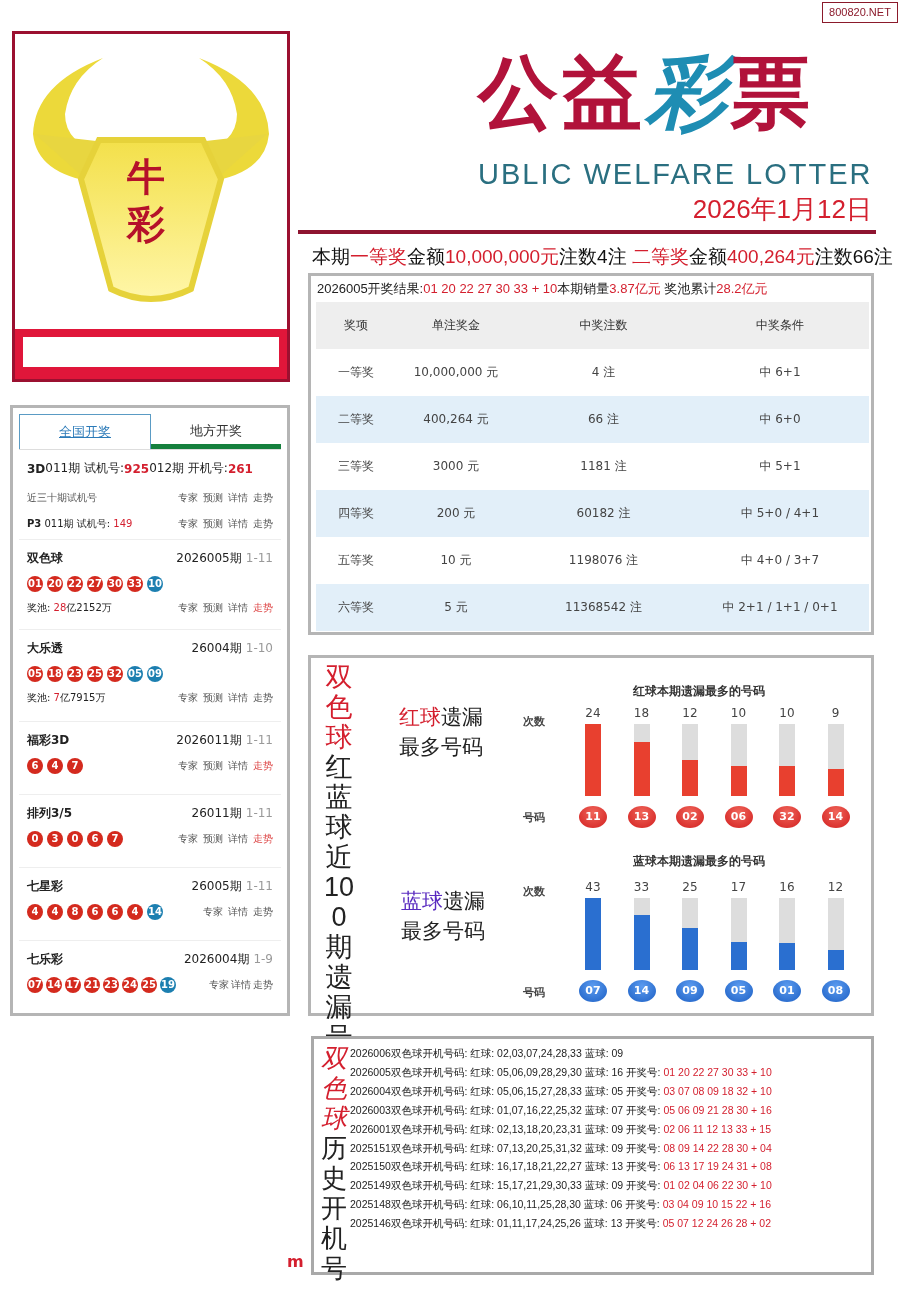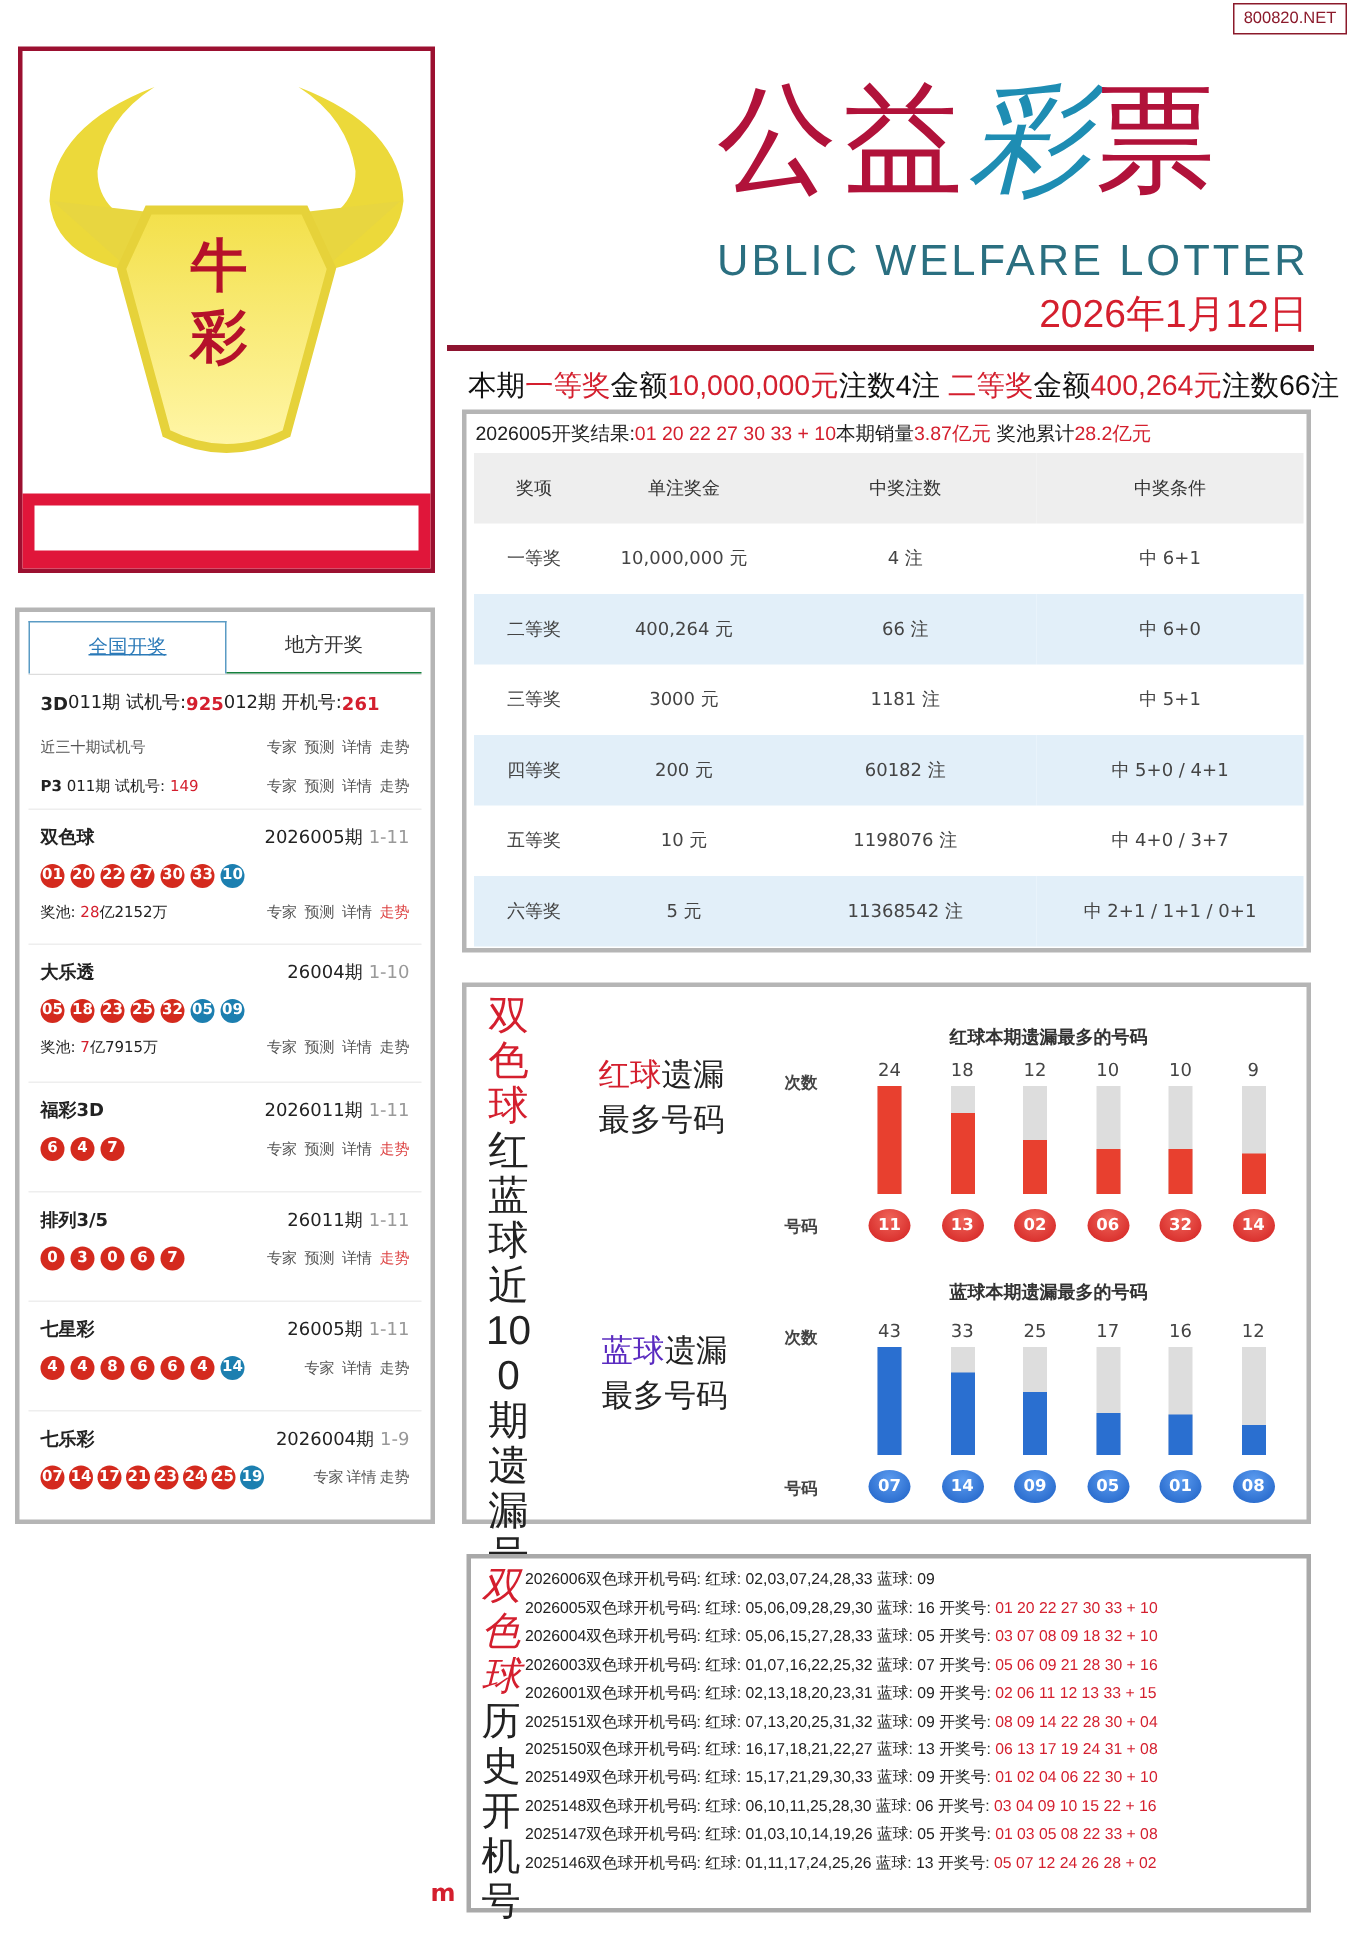--- a/index.html
+++ b/index.html
@@ -2,38 +2,38 @@
 <html><head>
 <meta charset="utf-8">
 <style>
 *{box-sizing:border-box;margin:0;padding:0}
 body{width:900px;height:1298px;background:#fff;position:relative;font-family:"DejaVu Sans","Liberation Sans",sans-serif;overflow:hidden;color:#222}
 .abs{position:absolute}
 .watermark{left:822px;top:2px;width:76px;height:21px;border:1px solid #8b1a2b;color:#8b1a2b;font-size:11px;font-family:"Liberation Sans",sans-serif;text-align:center;line-height:19px;background:#fff}
 .logo-box{left:12px;top:31px;width:278px;height:351px;border:3px solid #9b1030;background:#fff}
 .logo-strip{position:absolute;left:0;bottom:0;width:100%;height:50px;background:#e0163a;padding:8px 8px 12px}
 .logo-strip div{background:#fff;width:100%;height:100%}
-.title-cn{left:478px;top:40px;height:100px;font-family:"DejaVu Serif",serif;font-weight:normal;font-size:80px;color:#b1123a;letter-spacing:4px;white-space:nowrap}
+.title-cn{left:478px;top:40px;height:100px;font-family:"DejaVu Serif",serif;font-weight:bold;font-size:80px;color:#b1123a;letter-spacing:4px;white-space:nowrap}
 .title-cn .cai{color:#1e8db3;font-style:italic}
 .title-en{left:478px;top:158px;width:392px;font-family:"Liberation Sans",sans-serif;font-size:29px;color:#2a6f80;letter-spacing:2px;white-space:nowrap;overflow:hidden}
 .date{right:28px;top:192px;font-size:26px;color:#d41f2e;font-family:"Liberation Sans",sans-serif}
 .rule{left:298px;top:230px;width:578px;height:4px;background:#8e1430}
 .summary{left:312px;top:244px;font-size:19px;font-family:"Liberation Sans",sans-serif;color:#111;white-space:nowrap}
 .red{color:#d41f2e}
 .prize-panel{left:308px;top:273px;width:566px;height:362px;border:3px solid #b5b5b5;background:#fff}
 .prize-head{font-size:13px;padding:4px 6px;white-space:nowrap;font-family:"Liberation Sans",sans-serif}
 .prize-table{width:553px;margin-left:5px;border-collapse:collapse;font-size:12px;color:#444}
 .prize-table th{background:#eee;height:47px;font-weight:normal;font-size:12px;color:#333}
 .prize-table td{height:47px;text-align:center}
 .prize-table tr.alt td{background:#e2eff9}
 .left-panel{left:10px;top:405px;width:280px;height:611px;border:3px solid #b5b5b5;background:#fff;padding:6px 6px 0}
 .tabs{display:flex;height:36px;border-bottom:1px solid #ddd}
 .tab{flex:1;text-align:center;font-size:13px;line-height:34px}
 .tab.active{border:1px solid #5a9bc4;border-bottom:none;color:#2b7ab8;text-decoration:underline;background:#fff}
-.tab.inactive{border-bottom:1px solid #15803d;color:#333}
+.tab.inactive{border-bottom:5px solid #15803d;color:#333}
 .row{display:flex;justify-content:space-between;align-items:center;font-size:11px;padding:0 8px}
 .section{border-bottom:1px solid #eee}
 .gname{font-weight:bold;font-size:12px}
 .period{font-size:12px}
 .range{color:#999;margin-left:4px}
 .links span{margin-left:5px;color:#555;font-size:10px}
 .links span.hot{color:#d44}
 .balls{display:flex;gap:4px}
 .ball{width:16px;height:16px;border-radius:50%;background:#d42a1e;color:#fff;font-size:10px;text-align:center;line-height:16px;font-weight:bold}
 .ball.blue{background:#1c7fb0}
@@ -401,18 +401,17 @@
   <div class="hist-list" id="hist-list">
       <div><span>2026006</span><span>双色球开机号码: 红球: </span><span>02,03,07,24,28,33</span><span> 蓝球: </span><span>09</span><span></span><span style="color: rgb(212, 31, 46);"></span></div>
       <div><span>2026005</span><span>双色球开机号码: 红球: </span><span>05,06,09,28,29,30</span><span> 蓝球: </span><span>16</span><span> 开奖号: </span><span style="color: rgb(212, 31, 46);">01 20 22 27 30 33 + 10</span></div>
       <div><span>2026004</span><span>双色球开机号码: 红球: </span><span>05,06,15,27,28,33</span><span> 蓝球: </span><span>05</span><span> 开奖号: </span><span style="color: rgb(212, 31, 46);">03 07 08 09 18 32 + 10</span></div>
       <div><span>2026003</span><span>双色球开机号码: 红球: </span><span>01,07,16,22,25,32</span><span> 蓝球: </span><span>07</span><span> 开奖号: </span><span style="color: rgb(212, 31, 46);">05 06 09 21 28 30 + 16</span></div>
       <div><span>2026001</span><span>双色球开机号码: 红球: </span><span>02,13,18,20,23,31</span><span> 蓝球: </span><span>09</span><span> 开奖号: </span><span style="color: rgb(212, 31, 46);">02 06 11 12 13 33 + 15</span></div>
       <div><span>2025151</span><span>双色球开机号码: 红球: </span><span>07,13,20,25,31,32</span><span> 蓝球: </span><span>09</span><span> 开奖号: </span><span style="color: rgb(212, 31, 46);">08 09 14 22 28 30 + 04</span></div>
       <div><span>2025150</span><span>双色球开机号码: 红球: </span><span>16,17,18,21,22,27</span><span> 蓝球: </span><span>13</span><span> 开奖号: </span><span style="color: rgb(212, 31, 46);">06 13 17 19 24 31 + 08</span></div>
       <div><span>2025149</span><span>双色球开机号码: 红球: </span><span>15,17,21,29,30,33</span><span> 蓝球: </span><span>09</span><span> 开奖号: </span><span style="color: rgb(212, 31, 46); text-align: center;">01 02 04 06 22 30 + 10</span></div>
       <div><span>2025148</span><span>双色球开机号码: 红球: </span><span>06,10,11,25,28,30</span><span> 蓝球: </span><span>06</span><span> 开奖号: </span><span style="color: rgb(212, 31, 46);">03 04 09 10 15 22 + 16</span></div>
-      <div><span>2025147</span><span>双色球开机号码: 红球: </span><span>01,03,10,14,19,26</span><span> 蓝球: </span><span>05</span><span> 开奖号: </span><span style="color: rgb(212, 31, 46);">01 03 05 08 22 33 + 08</span></div>
       <div><span>2025146</span><span>双色球开机号码: 红球: </span><span>01,11,17,24,25,26</span><span> 蓝球: </span><span>13</span><span> 开奖号: </span><span style="color: rgb(212, 31, 46);">05 07 12 24 26 28 + 02</span></div>
     </div>
 </div>
 
 <div class="abs m-mark">m</div>
 
 </body></html>

